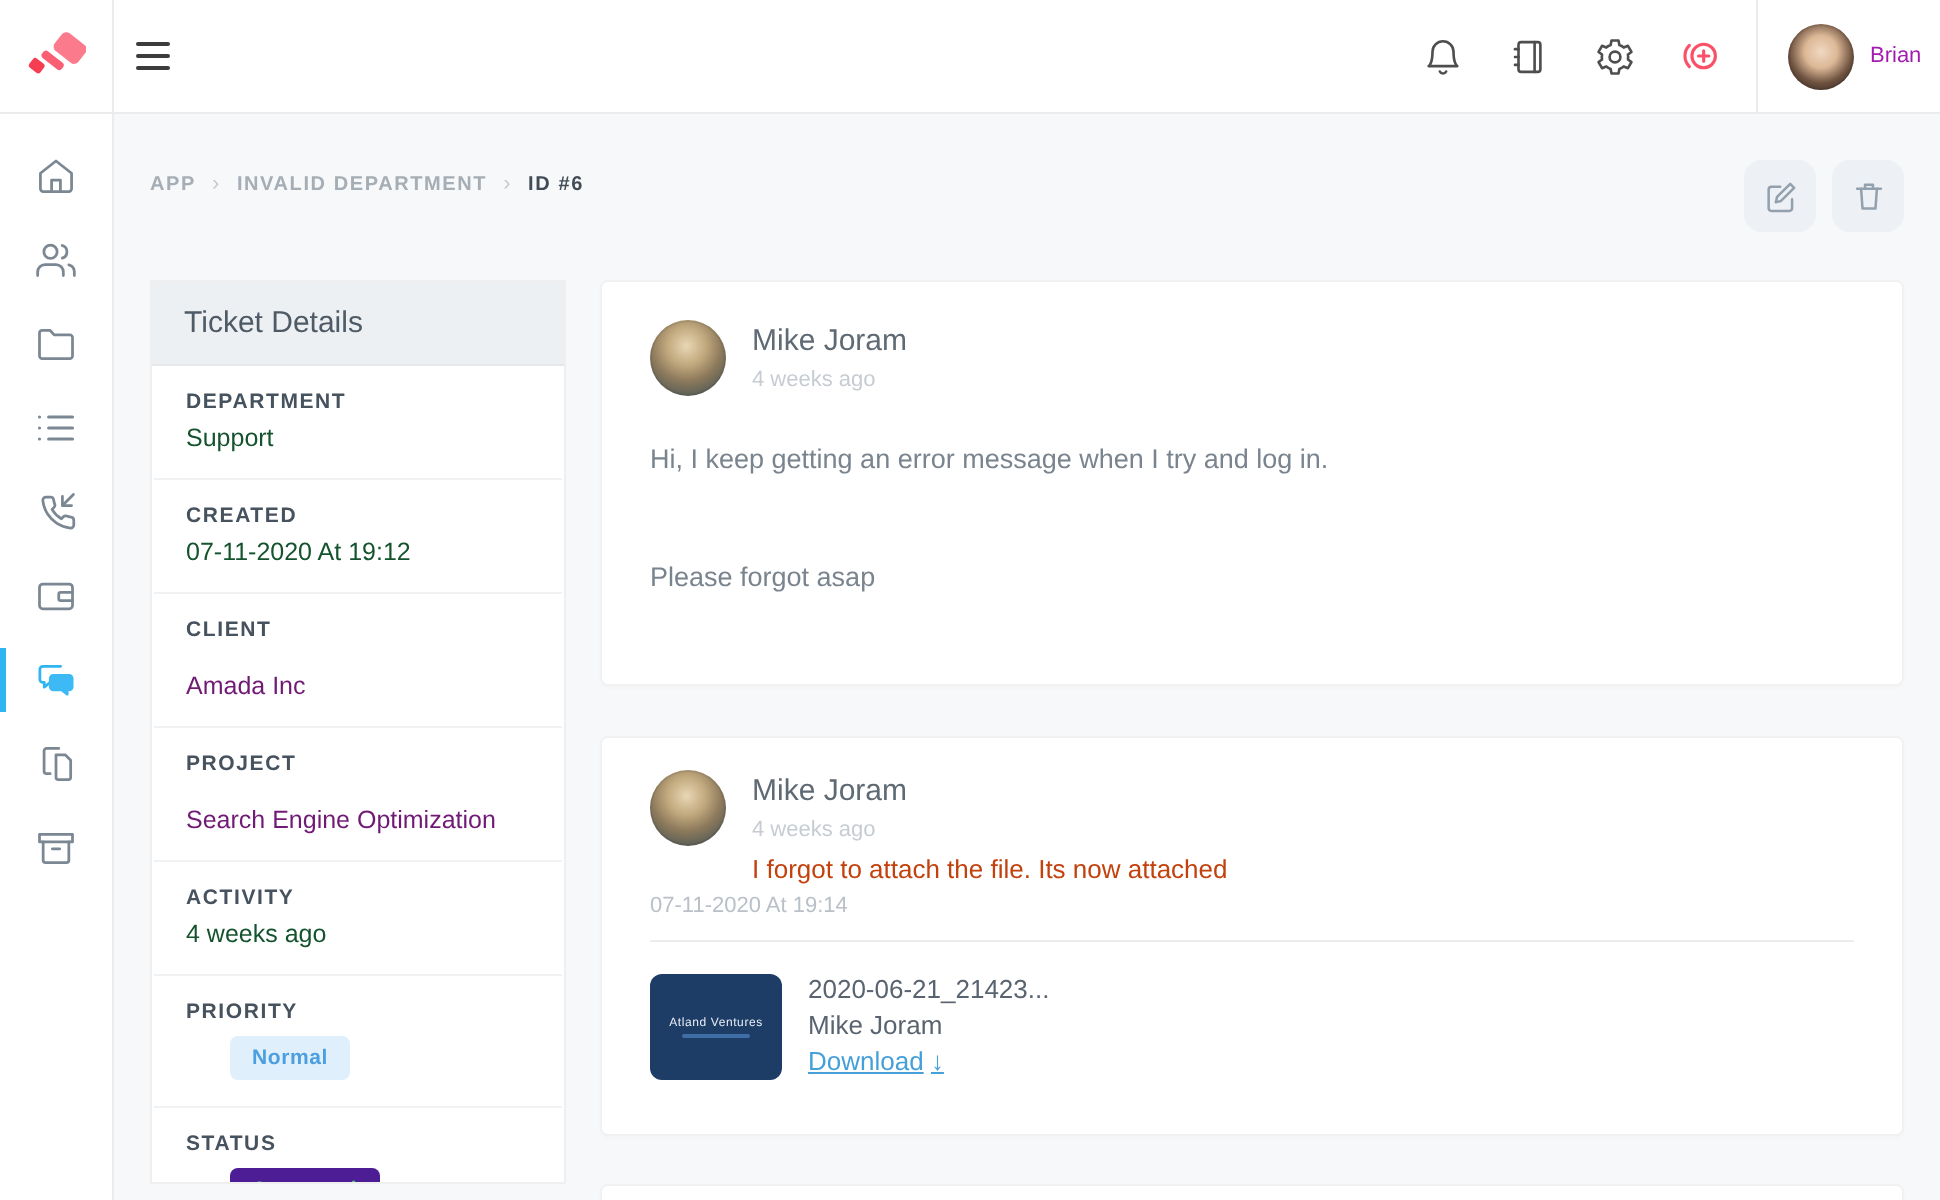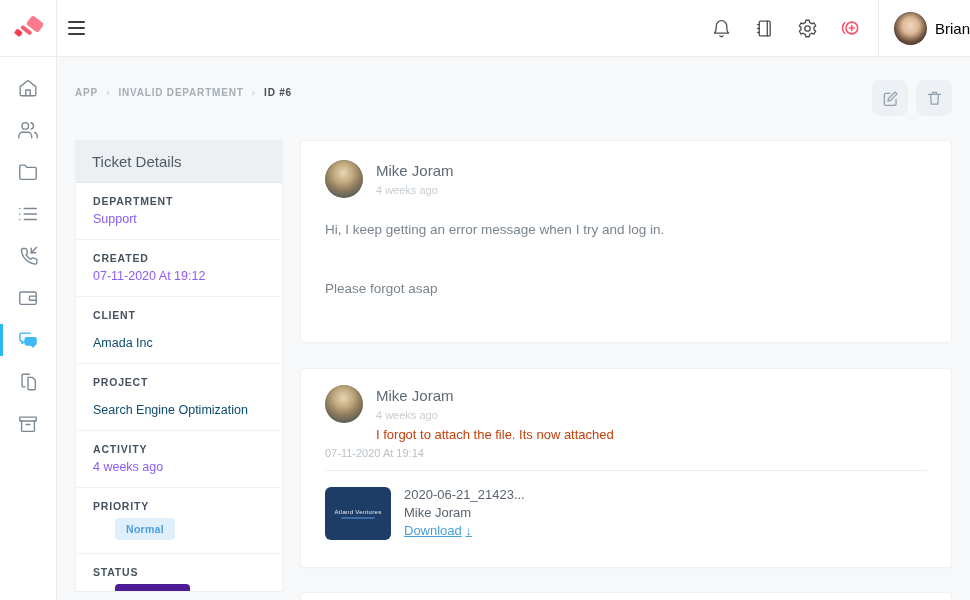--- a/index.html
+++ b/index.html
@@ -17,21 +17,21 @@
   .topbar-spacer { flex:1; }
   .topbar-icons { display:flex; align-items:center; gap:21px; padding-right:17px;
     color:#4e4e4e; }
   .topbar-icons .tb-icon { width:22px; height:22px; display:flex;
     align-items:center; justify-content:center; cursor:pointer; }
   .user-box { width:92px; height:100%; border-left:1px solid #ececec;
     display:flex; align-items:center; gap:8px; padding-left:15px; cursor:pointer; }
   .avatar { border-radius:50%; flex:0 0 auto; box-shadow:inset 0 0 0 1px rgba(0,0,0,.06); }
   .avatar-brian { width:33px; height:33px;
     background:radial-gradient(circle at 50% 42%, #f0d8c2 0%, #dcb896 32%, #6e5240 62%, #35291f 88%); }
-  .user-name { color:#000000; font-size:15px; }
+  .user-name { color:#a21caf; font-size:11px; }
 
   
   .layout { display:flex; height:543px; overflow:hidden; }
 
   
   .side-nav { width:57px; background:#fff; border-right:1px solid #ececec;
     padding-top:10px; flex:0 0 auto; }
   .nav-item { height:42px; display:flex; align-items:center; justify-content:center;
     color:#7b8792; position:relative; cursor:pointer; }
   .nav-item.active { color:#2eb5f2; }
@@ -55,22 +55,22 @@
   .content-body { display:flex; gap:17px; }
 
   
   .ticket-panel { width:208px; flex:0 0 auto; background:#fff;
     border:1px solid #efefef; height:452px; overflow:hidden; }
   .panel-header { background:#edf0f3; border-bottom:1px solid #e4e8eb;
     padding:12px 16px; font-size:15px; color:#4e5a66; }
   .field { padding:12px 16px 13px; border-bottom:1px solid #f0f1f3; margin:0 1px; }
   .field-label { font-size:10.5px; font-weight:700; letter-spacing:.8px;
     color:#46525e; text-transform:uppercase; }
-  .field-value { margin-top:5px; font-size:12.5px; color:#8b5cf6; }
-  .field-value.link { color:#0c4a6e; cursor:pointer;margin-top:15px; }
+  .field-value { margin-top:5px; font-size:12.5px; color:#14532d; }
+  .field-value.link { color:#701a75; cursor:pointer;margin-top:15px; }
   .badge { display:inline-block; margin-top:6px; font-size:10.5px; font-weight:700;
     padding:5px 11px; border-radius:4px; letter-spacing:.3px;margin-left:22px; }
   .badge-blue { background:#e0effc; color:#4b9fe0; }
   .badge-green { background:#4c1d95; color:#55c582; }
 
   
   .messages { flex:1; display:flex; flex-direction:column; }
   .card { background:#fff; border:1px solid #f1f1f1; border-radius:4px;
     box-shadow:0 1px 2px rgba(0,0,0,.02); }
   .card-1 { height:203px; padding:19px 24px; overflow:hidden; margin-bottom:25px; }

